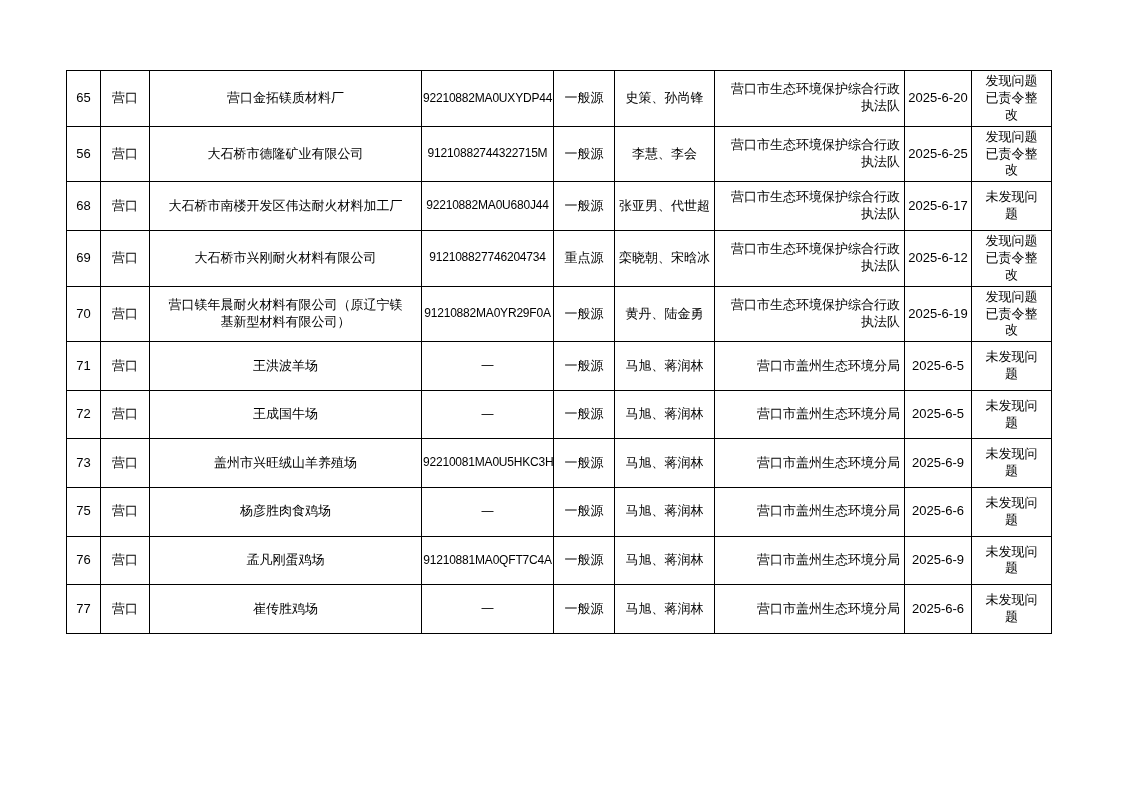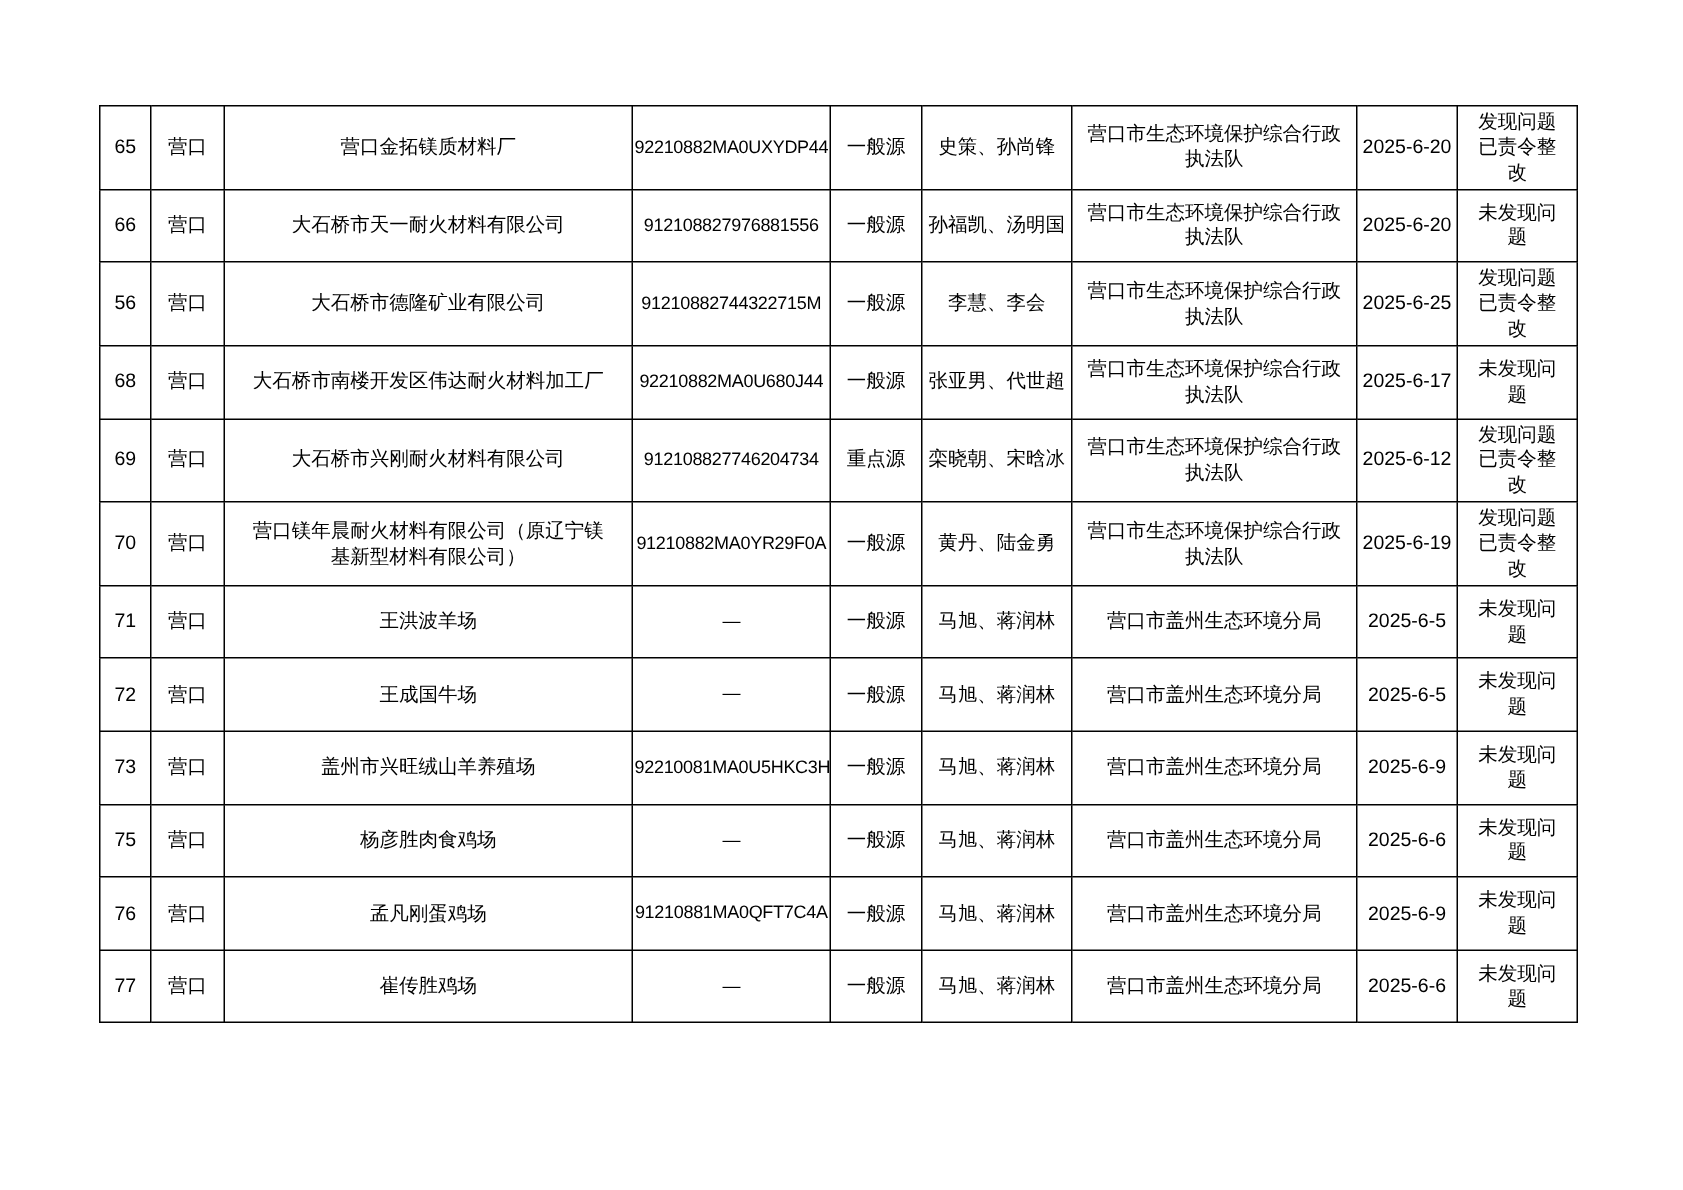--- a/index.html
+++ b/index.html
@@ -41,21 +41,21 @@
   .inspection-table td.col-city    { padding: 2px 2px; white-space: nowrap; }
   .inspection-table td.col-company { padding: 2px 18px; }
   .inspection-table td.col-credit_code {
     font-size: 12px;
     padding: 16px 1px;
     white-space: nowrap;
     letter-spacing: -0.2px;
   }
   .inspection-table td.col-source_type { padding: 2px 2px; white-space: nowrap; }
   .inspection-table td.col-inspectors  { padding: 2px 2px; white-space: nowrap; margin-left: 12px; }
-  .inspection-table td.col-agency      { padding: 2px 4px; }
+  .inspection-table td.col-agency      { padding: 2px 4px; text-align: right; }
   .inspection-table td.col-date        { padding: 2px 2px; white-space: nowrap; }
   .inspection-table td.col-result      { padding: 2px 9px; }
 </style>
 </head>
 <body>
 
 <div class="page">
   <table class="inspection-table">
     <colgroup>
       <col style="width:34px">
@@ -72,31 +72,20 @@
         <tr>
           <td class="col-index">65</td>
           <td class="col-city">营口</td>
           <td class="col-company">营口金拓镁质材料厂</td>
           <td class="col-credit_code">92210882MA0UXYDP44</td>
           <td class="col-source_type">一般源</td>
           <td class="col-inspectors">史策、孙尚锋</td>
           <td class="col-agency">营口市生态环境保护综合行政执法队</td>
           <td class="col-date">2025-6-20</td>
           <td class="col-result">发现问题已责令整改</td>
-        </tr>
-        <tr>
-          <td class="col-index">66</td>
-          <td class="col-city">营口</td>
-          <td class="col-company">大石桥市天一耐火材料有限公司</td>
-          <td class="col-credit_code">912108827976881556</td>
-          <td class="col-source_type">一般源</td>
-          <td class="col-inspectors">孙福凯、汤明国</td>
-          <td class="col-agency">营口市生态环境保护综合行政执法队</td>
-          <td class="col-date">2025-6-20</td>
-          <td class="col-result">未发现问题</td>
         </tr>
         <tr>
           <td class="col-index">56</td>
           <td class="col-city">营口</td>
           <td class="col-company">大石桥市德隆矿业有限公司</td>
           <td class="col-credit_code">91210882744322715M</td>
           <td class="col-source_type">一般源</td>
           <td class="col-inspectors">李慧、李会</td>
           <td class="col-agency">营口市生态环境保护综合行政执法队</td>
           <td class="col-date">2025-6-25</td>

